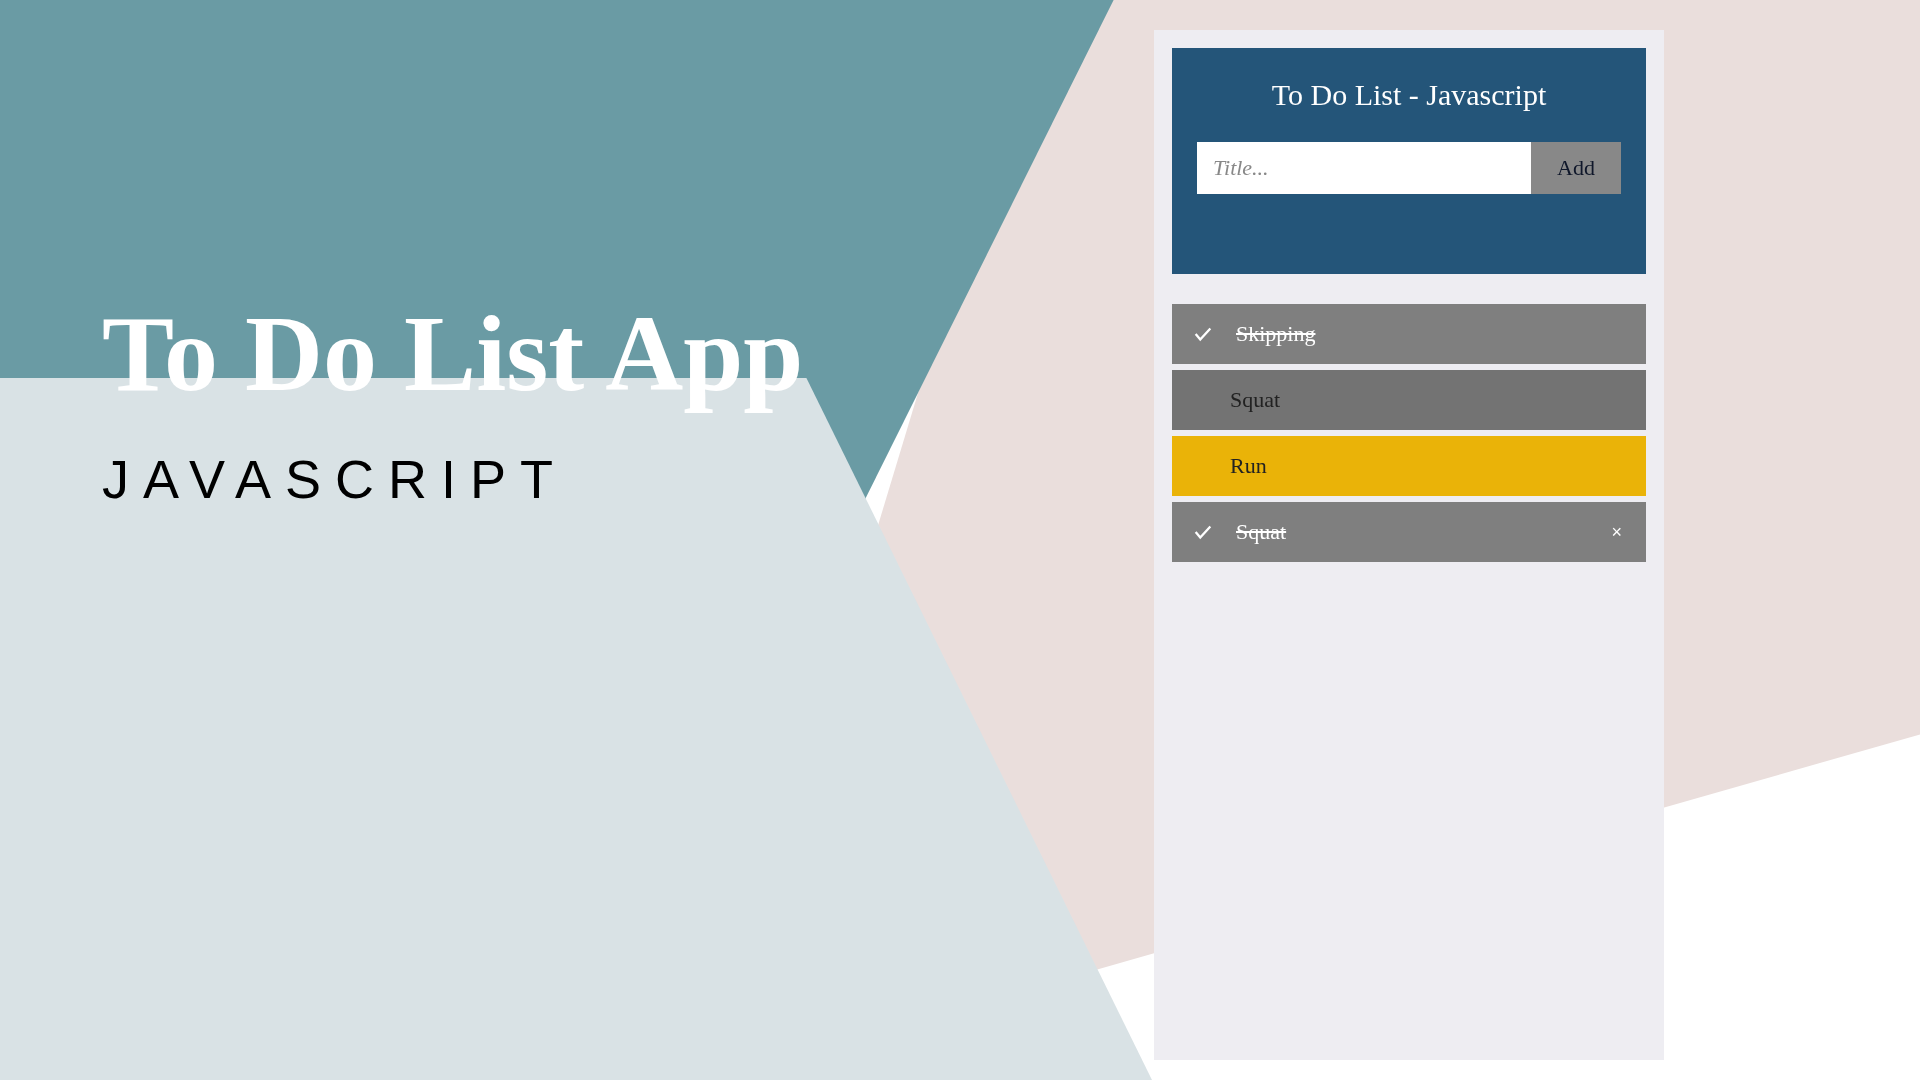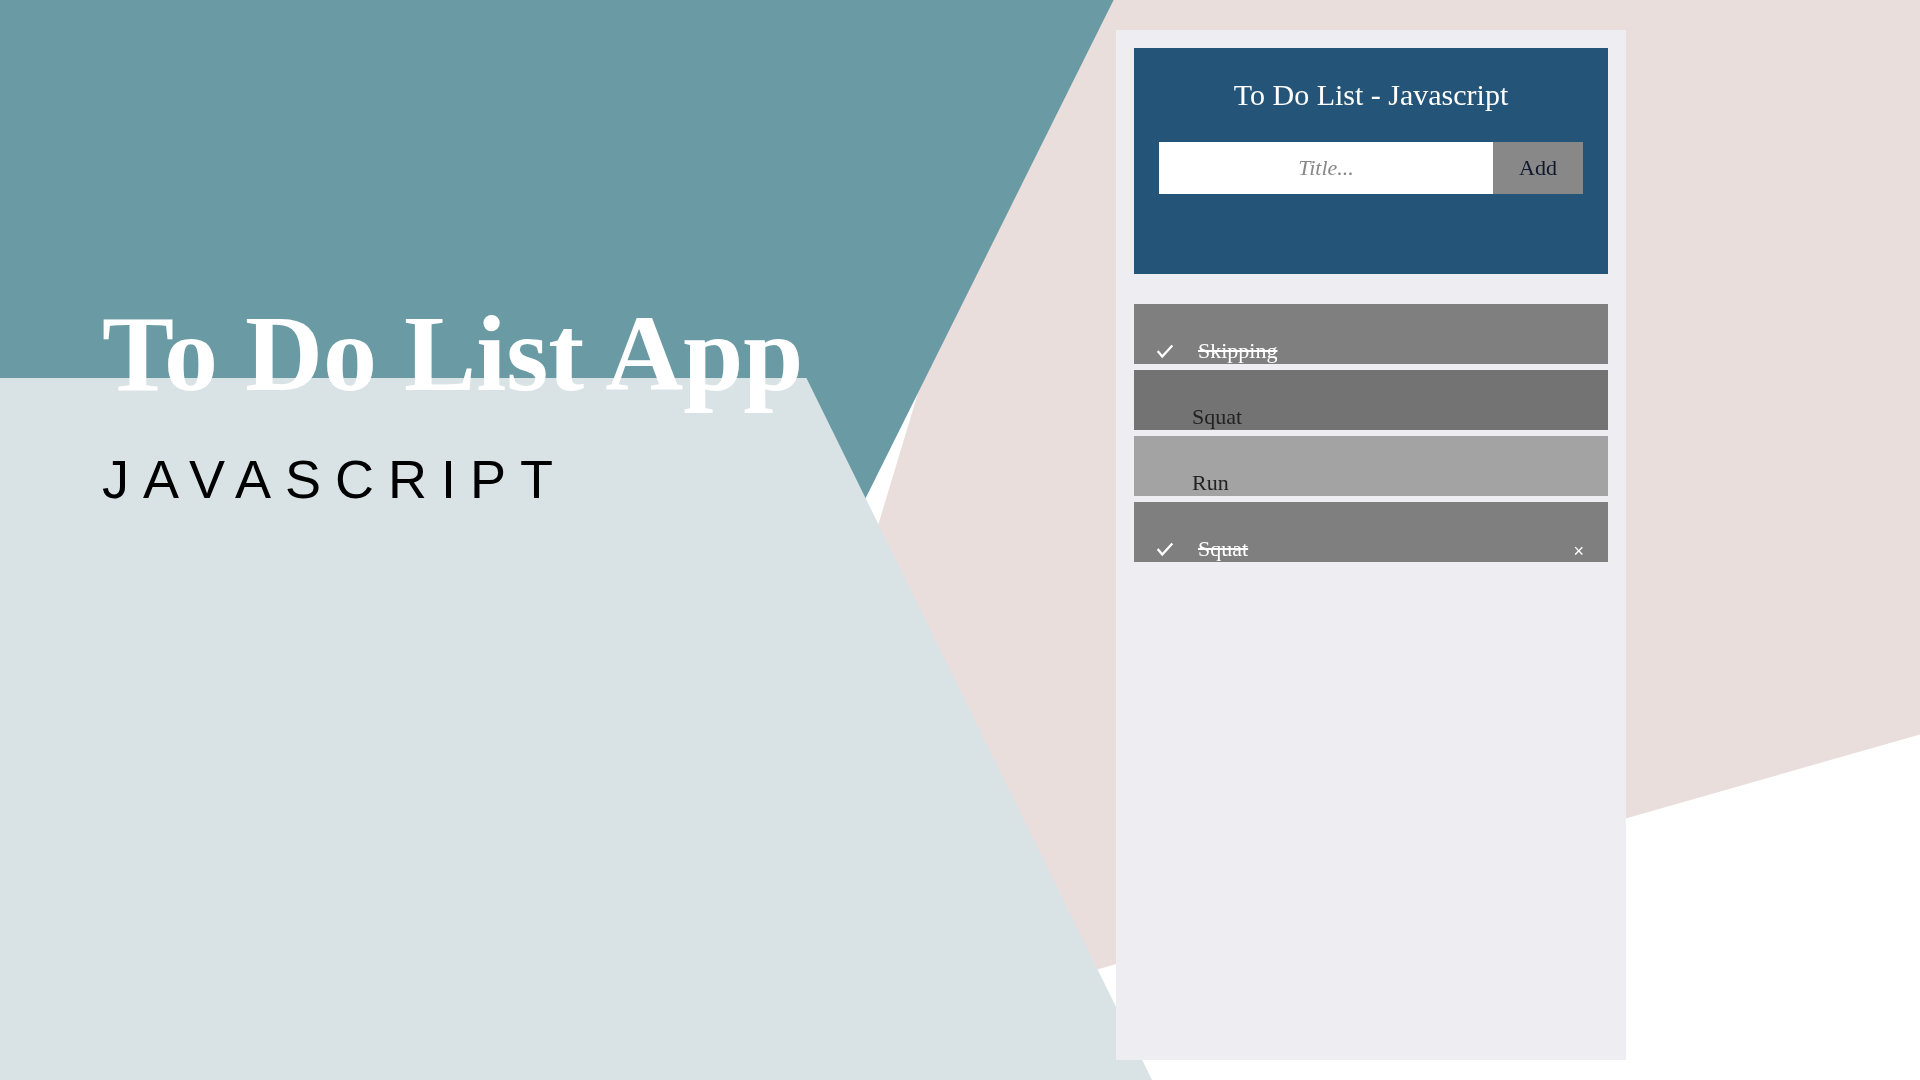--- a/index.html
+++ b/index.html
@@ -63,21 +63,21 @@
       font-family: Arial, Helvetica, sans-serif;
       font-weight: 400;
       font-size: 54px;
       letter-spacing: 14px;
       color: #000000;
     }
     
     .app {
       position: absolute;
       top: 30px;
-      left: 1116px;
+      left: 1154px;
       width: 510px;
       height: 1030px;
       background: #eeedf2;
       padding: 18px;
       z-index: 10;
     }
     .header-box {
       background: #245579;
       padding: 30px 25px 80px 25px;
       margin-bottom: 30px;
@@ -96,60 +96,59 @@
     .title-input {
       flex: 1;
       background: #ffffff;
       border: none;
       padding: 0 16px;
       font-size: 22px;
       font-family: 'Segoe Script', 'Comic Sans MS', cursive;
       font-style: italic;
       color: #333;
       outline: none;
-      text-align: center;
     }
     .title-input::placeholder {
       color: #888;
       font-style: italic;
     }
     .add-btn {
       width: 90px;
       background: #888888;
       color: #0f172a;
       border: none;
       font-size: 22px;
       font-family: 'Segoe Script', 'Comic Sans MS', cursive;
       cursor: pointer;
     }
     .todo-list {
       list-style: none;
     }
     .todo-item {
       display: flex;
-      align-items: flex-end;
+      align-items: center;
       height: 60px;
       padding: 0 18px;
       margin-bottom: 6px;
       font-size: 22px;
       font-family: 'Segoe Script', 'Comic Sans MS', cursive;
     }
     .todo-item.done {
       background: #7f7f7f;
       color: #ffffff;
     }
     .todo-item.done .todo-text {
       text-decoration: line-through;
     }
     .todo-item.alt1 {
       background: #737373;
       color: #222;
     }
     .todo-item.alt2 {
-      background: #a3a3a3;
+      background: #eab308;
       color: #222;
     }
     .check-icon {
       width: 26px;
       height: 26px;
       margin-right: 14px;
       display: flex;
       align-items: center;
       justify-content: center;
     }

